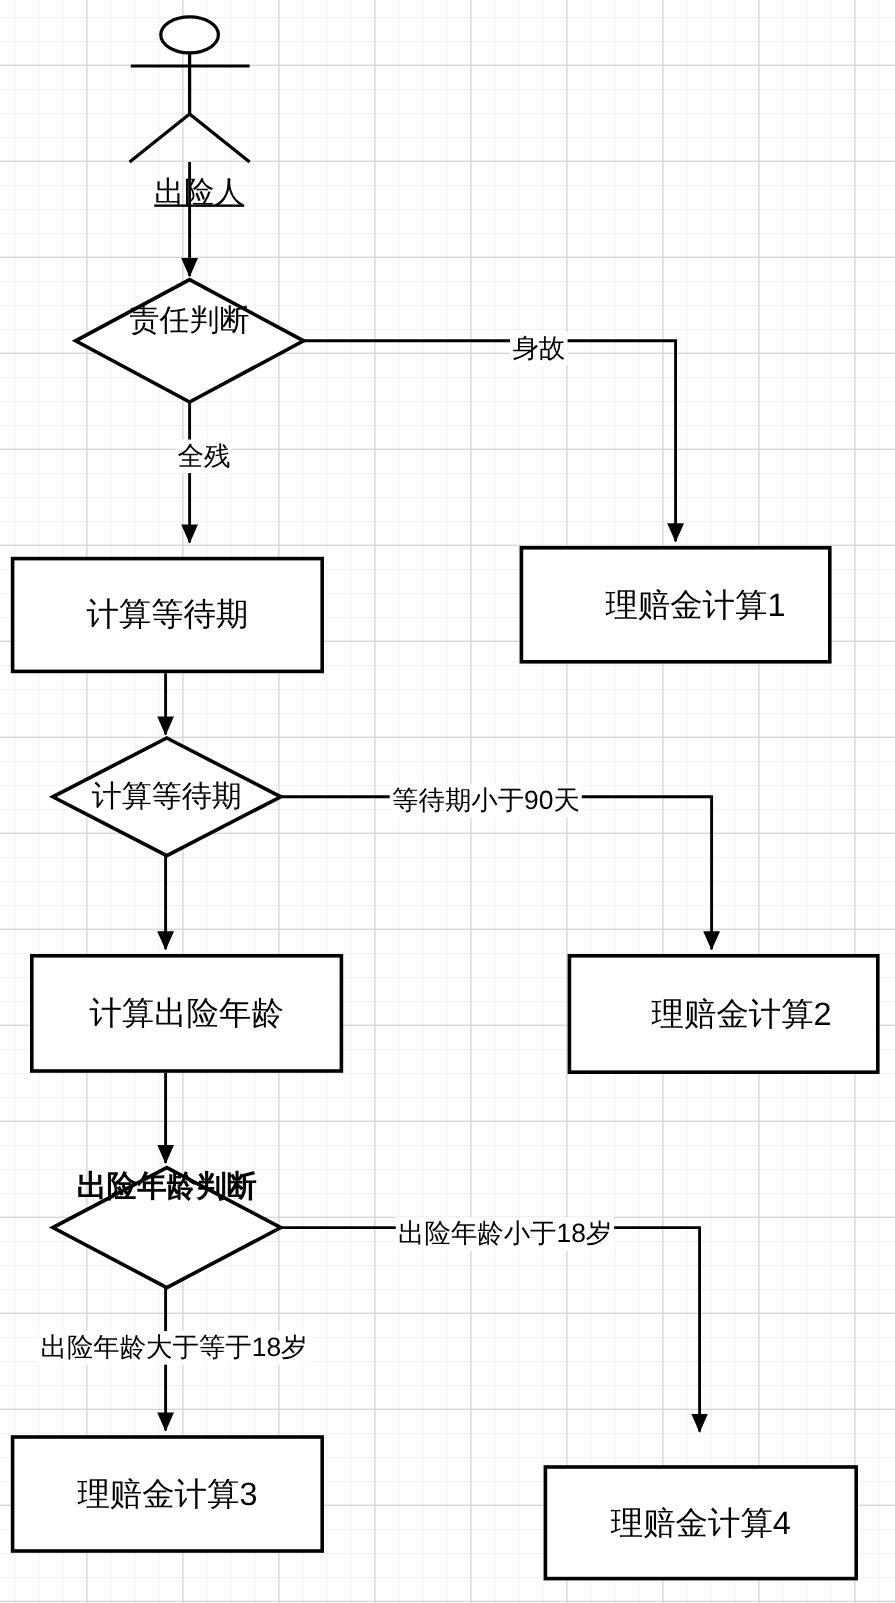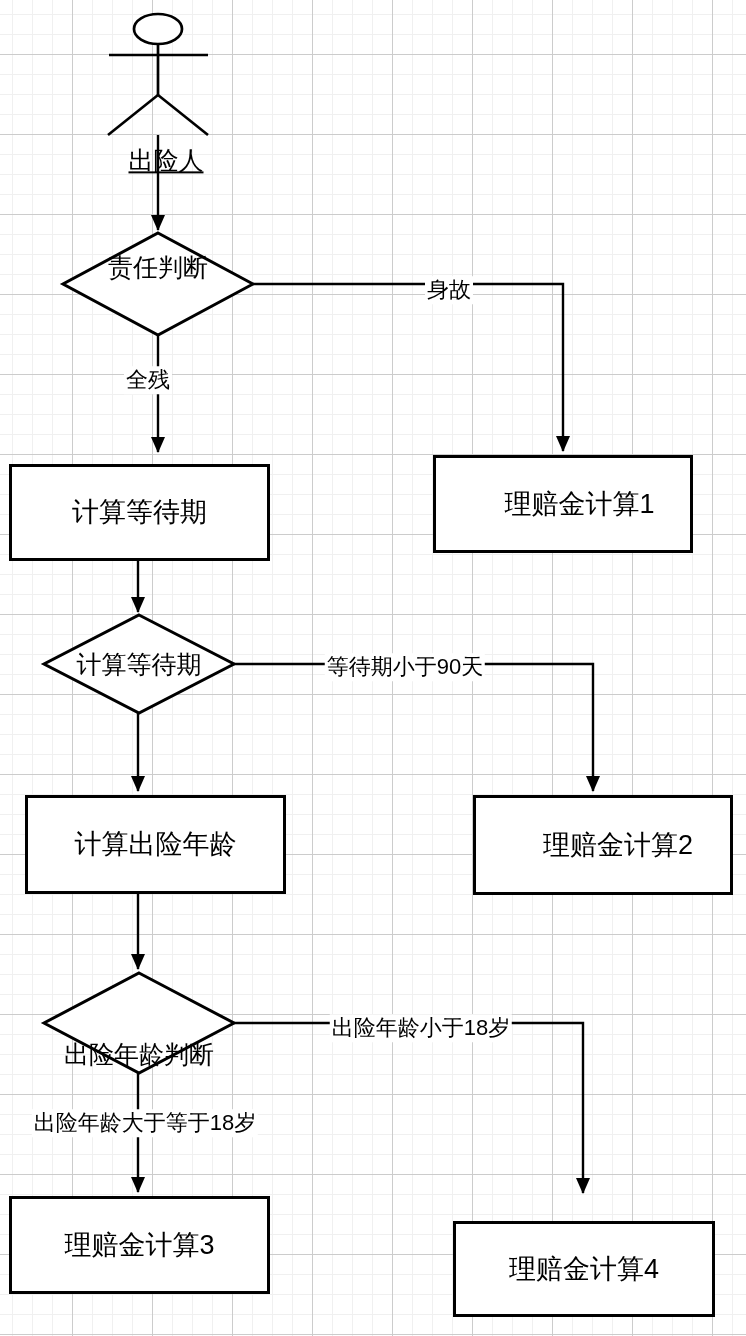--- a/index.html
+++ b/index.html
@@ -47,35 +47,35 @@
   .node-label {
     position: absolute;
     transform: translate(-50%, -50%);
     font-size: 25px;
     line-height: 1.2;
     white-space: nowrap;
     pointer-events: none;
   }
   .dmd1-label { left: 158px; top: 267px; }
   .dmd2-label { left: 139px; top: 664px; }
-  .dmd3-label { left: 139px; top: 1054px; }
+  .dmd3-label { left: 139px; top: 989px; font-weight: bold; }
 
   .edge-label {
     position: absolute;
     transform: translate(-50%, -50%);
     background: #ffffff;
     font-size: 22px;
     line-height: 1.25;
     padding: 0 2px;
     white-space: nowrap;
   }
   .edge-label.no-bg { background: transparent; font-size: 25px; }
   .lbl-actor    { left: 166px; top: 161px; text-decoration: underline; }
   .lbl-death    { left: 429px; top: 290px; margin-left: 20px; }
-  .lbl-disab    { left: 148px; top: 380px; }
+  .lbl-disab    { left: 170px; top: 380px; }
   .lbl-wlt90    { left: 405px; top: 667px; }
   .lbl-wgte90   { left: 144px; top: 748px; }
   .lbl-alt18    { left: 421px; top: 1028px; }
   .lbl-agte18   { left: 145px; top: 1123px; }
 </style>
 </head>
 <body>
 
 <div class="canvas">
 

